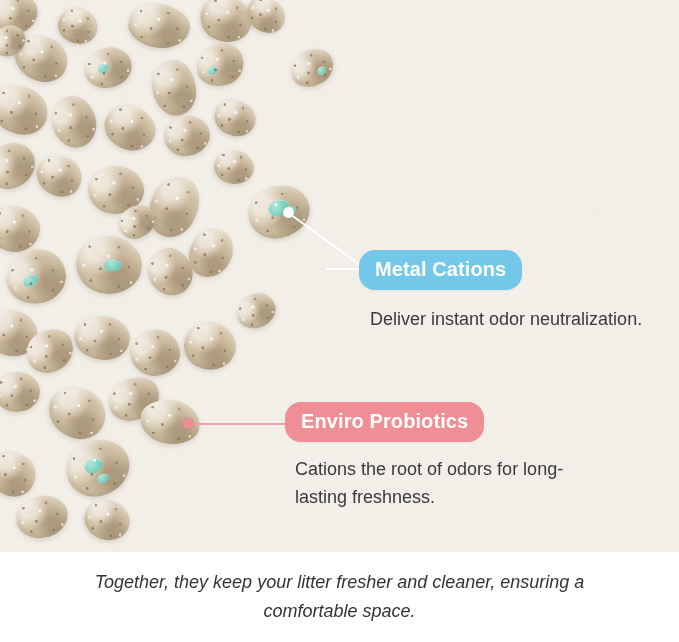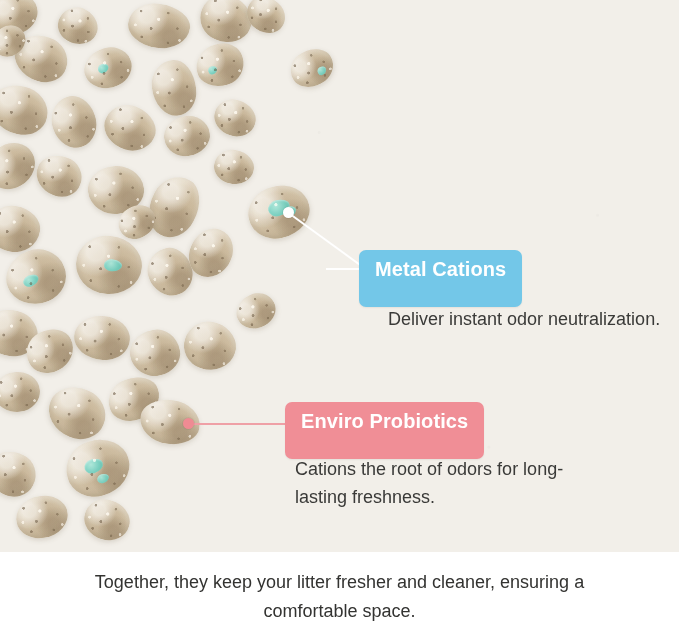--- a/index.html
+++ b/index.html
@@ -74,34 +74,34 @@
   
   .headline{
     position:absolute;left:372px;top:88px;width:300px;
     font-size:33px;line-height:1.30;font-weight:700;
     color:#3c3c3a;letter-spacing:-.2px;
   }
 
   .badge{
     position:absolute;
     display:inline-flex;align-items:center;
-    padding:8px 16px 26px;
-    border-radius:7px;
+    padding:8px 16px 9px;
+    border-radius:16px;
     color:#ffffff;font-weight:700;font-size:20px;
     letter-spacing:.1px;white-space:nowrap;
     box-shadow:0 1px 2px rgba(0,0,0,.06);
   }
   .badge-metal{left:359px;top:250px;background:#73c7e8;}
   .badge-enviro{left:285px;top:402px;background:#f08e96;}
 
   .body-text{
     position:absolute;
     font-size:18px;line-height:1.56;color:#3a3a38;font-weight:400;
   }
-  .body-metal{left:388px;top:305px;width:290px;}
+  .body-metal{left:370px;top:305px;width:290px;}
   .body-enviro{left:295px;top:455px;width:300px;}
 
   
   .dot{
     position:absolute;width:11px;height:11px;border-radius:50%;
     box-shadow:0 0 0 1px rgba(0,0,0,.05);
   }
   .dot-metal{left:283px;top:207px;background:#ffffff;}
   .dot-enviro{left:183px;top:418px;background:#ef8b93;}
 
@@ -118,21 +118,21 @@
   }
 
   
   .footer{
     position:absolute;left:0;top:552px;width:679px;height:90px;
     background:#ffffff;
     display:flex;align-items:center;justify-content:center;
   }
   .footer-text{
     width:560px;text-align:center;
-    font-size:18px;line-height:1.62;color:#333331;font-weight:400;
+    font-size:18px;line-height:1.62;color:#333331;font-weight:400;font-style:italic;
   }
 </style>
 </head>
 <body>
 
 <div class="infographic">
 
   <div class="photo-panel">
     <div class="grain"></div>
 

